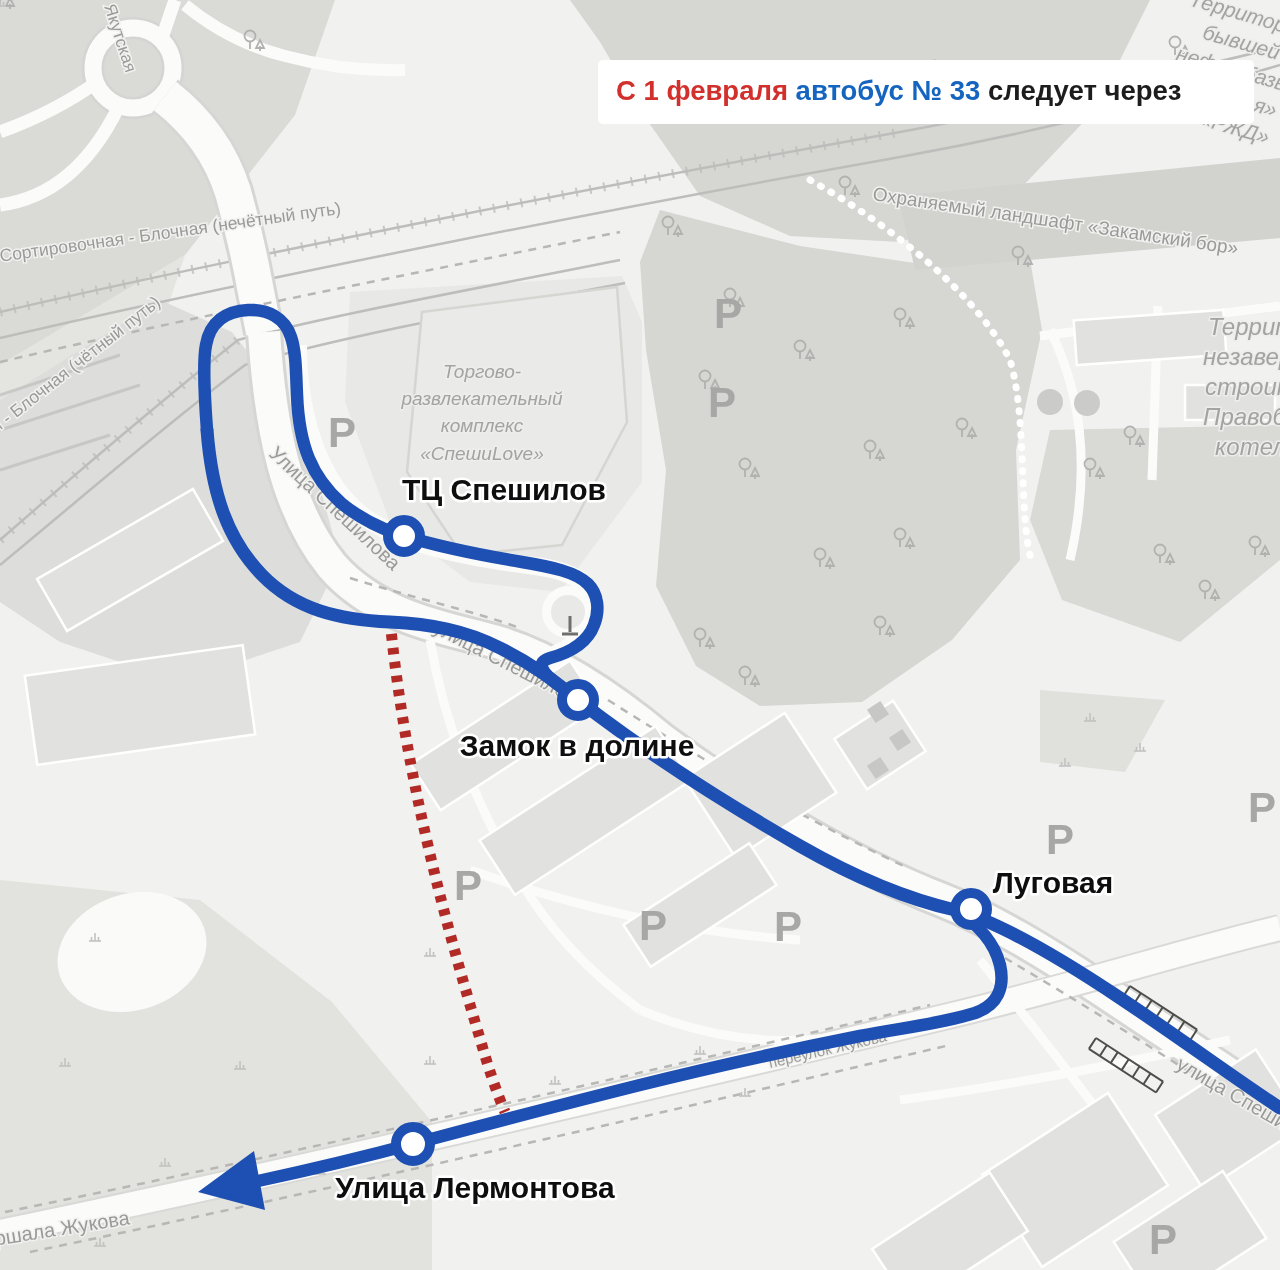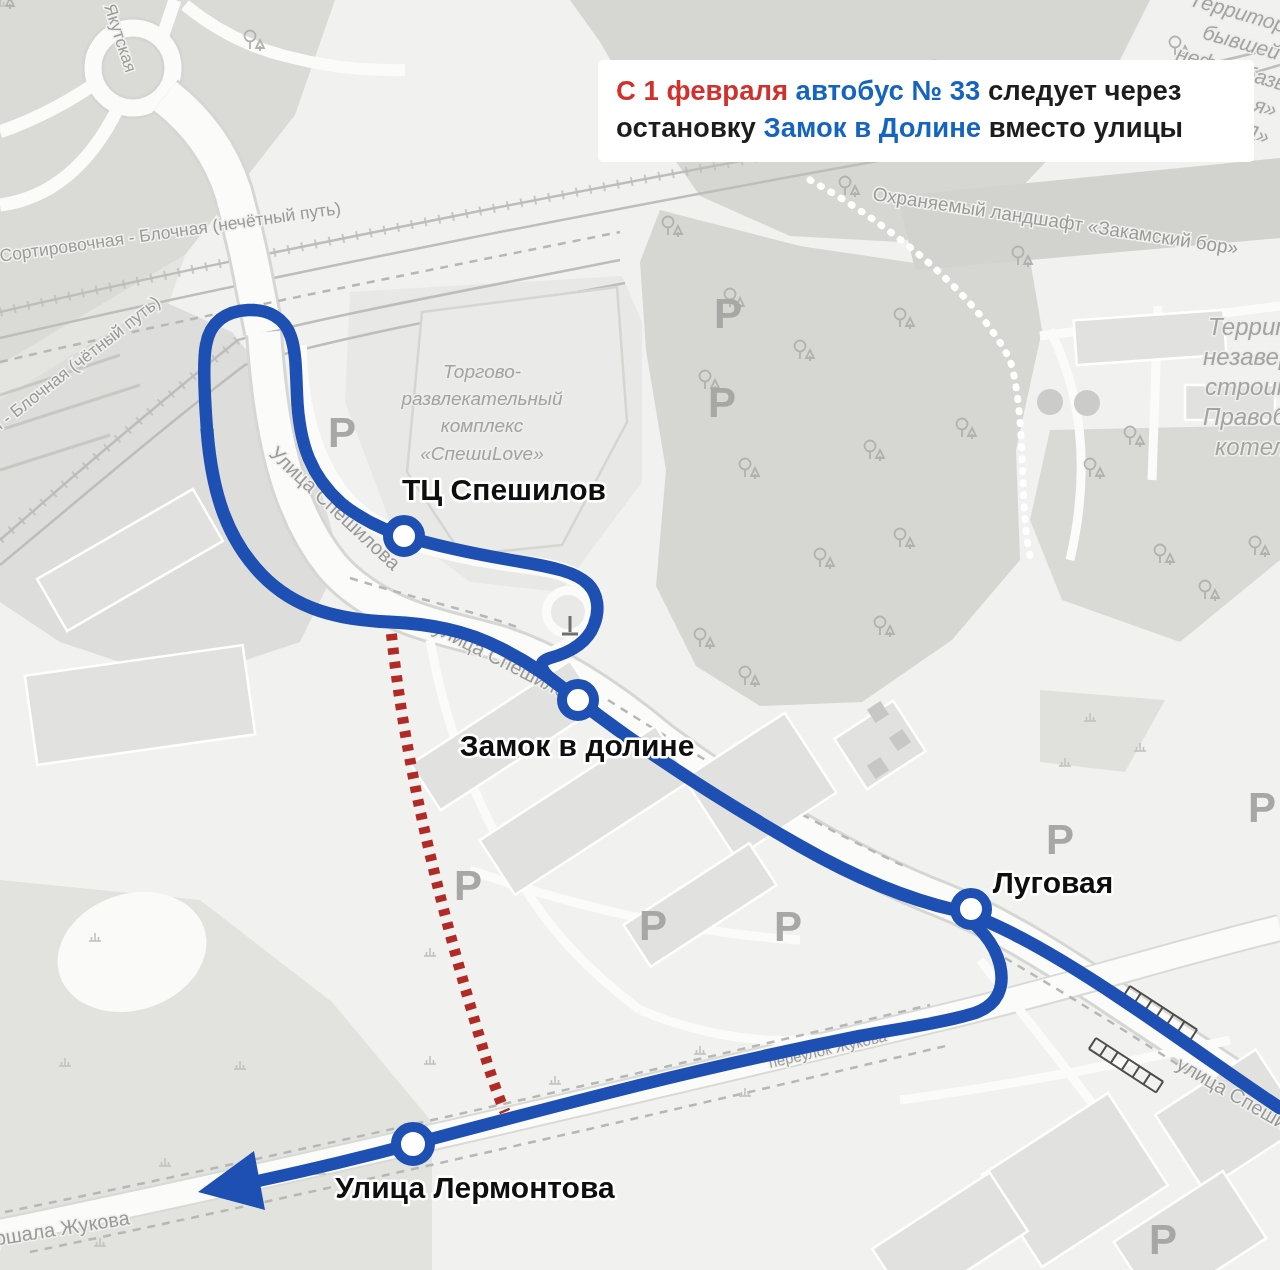--- a/index.html
+++ b/index.html
@@ -254,15 +254,14 @@
   <g text-anchor="middle">
     <text class="stoplabel" x="504" y="500">ТЦ Спешилов</text>
     <text class="stoplabel" x="577" y="756">Замок в долине</text>
     <text class="stoplabel" x="1053" y="893">Луговая</text>
     <text class="stoplabel" x="475" y="1198">Улица Лермонтова</text>
   </g>
 </svg>
 
   <div class="announce">
     <div><span class="red">С 1 февраля </span><span class="blue">автобус № 33</span><span> следует через</span></div>
-    <div><span>остановку </span><span class="blue">Замок в Долине</span><span> вместо улицы</span></div>
   </div>
 </div>
 
 </body></html>

